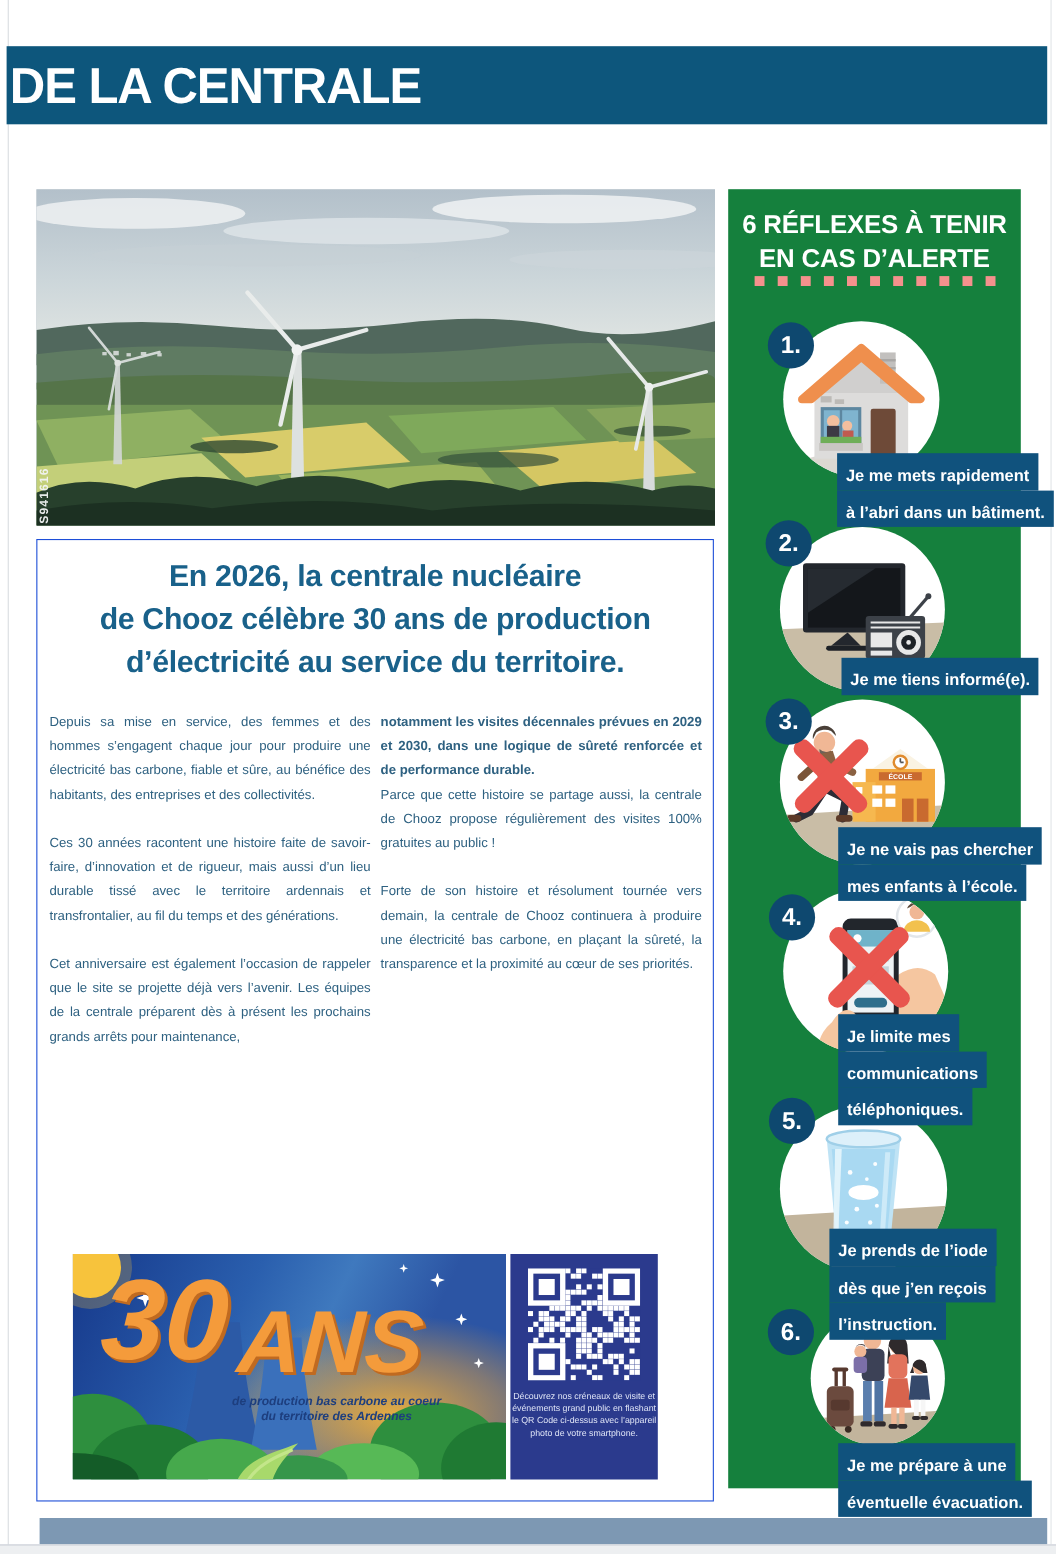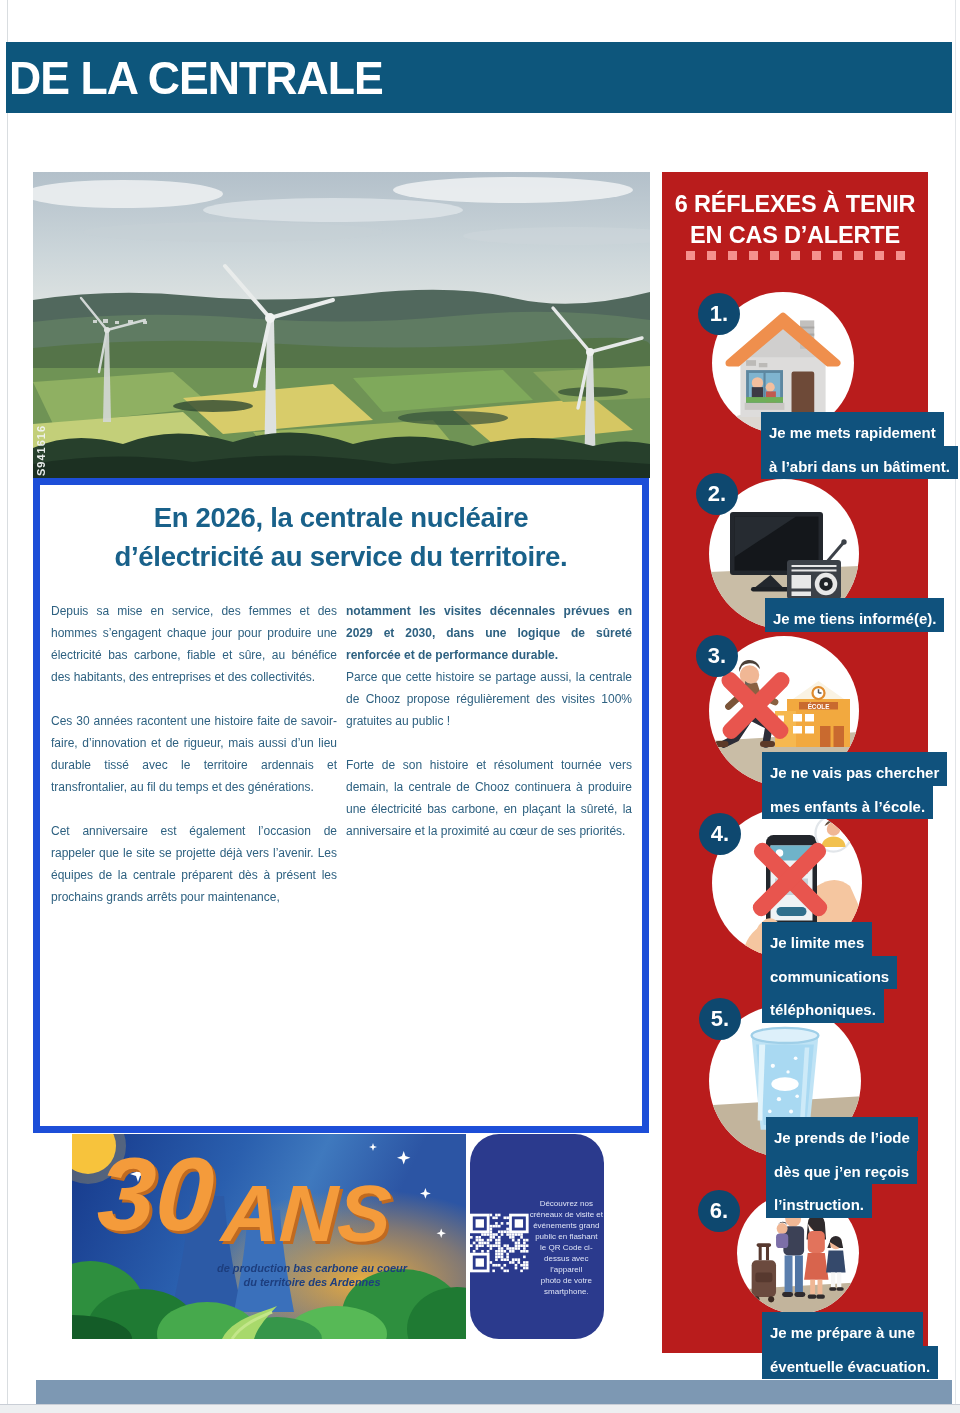--- a/index.html
+++ b/index.html
@@ -24,22 +24,22 @@
   
   .photo{position:absolute;left:33px;top:172px;width:617px;height:306px;overflow:hidden;background:#c3ccd2;}
   .photo svg{display:block;}
   .photo-credit{
     position:absolute;left:2px;bottom:2px;color:#f2f4f4;font-size:11px;font-weight:bold;
     writing-mode:vertical-rl;transform:rotate(180deg);letter-spacing:1px;opacity:.95;
   }
 
   
   .article-box{
-    position:absolute;left:33px;top:478px;width:616px;height:655px;background:#ffffff;
-    border:7px solid #1d4ed8;box-sizing:border-box;
+    position:absolute;left:33px;top:490px;width:616px;height:875px;background:#ffffff;
+    border:1px solid #1d4ed8;box-sizing:border-box;
   }
   .article-title{
     margin:13px 8px 0;text-align:center;color:#19618a;font-weight:bold;
     font-size:27.5px;line-height:1.42;letter-spacing:-.3px;
   }
   .article-title span{display:block;}
   .cols{display:flex;gap:9px;padding:24px 10px 0 11px;}
   .col{width:296px;color:#2e6181;font-size:12px;line-height:22px;text-align:justify;}
   .col p{margin:0 0 22px;}
   .col p.tight{margin-bottom:0;font-weight:bold;}
@@ -56,49 +56,49 @@
     position:absolute;left:150px;top:40px;font-size:80px;font-weight:bold;font-style:italic;
     color:#f49b3b;text-shadow:3px 3px 0 #c06a20;line-height:1;transform:skewX(-3deg);z-index:3;
   }
   .banner-sub{
     position:absolute;left:140px;top:127px;width:200px;text-align:center;z-index:3;
     color:#1d3e7e;font-size:11px;font-weight:bold;font-style:italic;line-height:1.3;
   }
   .banner-sub span{display:block;}
   .qr-panel{
     width:134px;height:205px;background:#2b3a8d;box-sizing:border-box;
-    display:flex;align-items:center;padding-top:13px;border-radius:29px;
+    display:flex;flex-direction:column;align-items:center;padding-top:13px;
   }
   .qr-panel svg{background:#2b3a8d;}
   .qr-caption{margin-top:9px;text-align:center;color:#dfe4f6;font-size:8px;line-height:11px;}
   .qr-caption span{display:block;}
 
   
-  .sidebar{position:absolute;left:662px;top:172px;width:266px;height:1181px;background:#b91c1c;}
+  .sidebar{position:absolute;left:662px;top:172px;width:266px;height:1181px;background:#15803d;}
   .sb-title{padding-top:17px;text-align:center;color:#ffffff;font-weight:bold;font-size:23.5px;line-height:1.3;letter-spacing:-.2px;}
   .sb-title span{display:block;}
   .sb-dashes{position:absolute;left:0;top:79px;width:100%;display:flex;justify-content:center;gap:12px;}
   .sb-dashes i{width:9px;height:9px;background:#f5918d;}
   .sb-item{position:absolute;left:0;width:290px;}
   .sb-circle{position:absolute;border-radius:50%;background:#ffffff;overflow:hidden;z-index:1;}
   .sb-circle svg{display:block;width:100%;height:100%;}
   .sb-num{
     position:absolute;width:42px;height:42px;border-radius:50%;background:#0e486f;z-index:3;
     color:#ffffff;font-weight:bold;font-size:22px;display:flex;align-items:center;justify-content:center;
   }
   .sb-cap{position:absolute;z-index:4;display:flex;flex-direction:column;align-items:flex-start;}
   .sb-cap span{
     background:#10527d;color:#ffffff;font-weight:bold;font-size:15px;line-height:1.1;
     padding:13px 8px 4px;white-space:nowrap;
   }
   .it1{top:121px;} .it1 .sb-num{left:36px;top:0;} .it1 .sb-circle{left:50px;top:-1px;width:142px;height:142px;} .it1 .sb-cap{left:99px;top:119px;}
   .it2{top:298px;} .it2 .sb-num{left:34px;top:3px;} .it2 .sb-circle{left:47px;top:9px;width:150px;height:150px;} .it2 .sb-cap{left:103px;top:128px;}
   .it3{top:463px;} .it3 .sb-num{left:34px;top:0;} .it3 .sb-circle{left:47px;top:1px;width:150px;height:150px;} .it3 .sb-cap{left:100px;top:117px;}
   .it4{top:641px;} .it4 .sb-num{left:37px;top:0;} .it4 .sb-circle{left:50px;top:-5px;width:150px;height:150px;} .it4 .sb-cap{left:100px;top:109px;}
-  .it5{top:826px;} .it5 .sb-num{left:37px;top:0;} .it5 .sb-circle{left:47px;top:7px;width:152px;height:152px;} .it5 .sb-cap{left:104px;top:119px;}
+  .it5{top:826px;} .it5 .sb-num{left:37px;top:0;} .it5 .sb-circle{left:47px;top:7px;width:152px;height:152px;} .it5 .sb-cap{left:92px;top:119px;}
   .it6{top:1018px;} .it6 .sb-num{left:36px;top:0;} .it6 .sb-circle{left:75px;top:2px;width:122px;height:122px;} .it6 .sb-cap{left:100px;top:122px;}
 
   
   .footer-band{position:absolute;left:36px;top:1380px;width:916px;height:24px;background:#7d98b3;}
   .bottom-strip{position:absolute;left:0;top:1404px;width:960px;height:9px;background:#edeff1;border-top:1px solid #c9ced6;}
 </style>
 </head>
 <body>
 
 <div class="page-edge-left"></div>
@@ -183,32 +183,33 @@
 
     <path d="M0,276 Q40,258 90,272 Q140,252 200,270 Q260,250 320,272 Q380,256 440,274 Q500,258 560,274 Q590,266 617,272 L617,306 L0,306 Z" fill="#27402c"></path>
     <path d="M0,292 Q80,278 160,290 Q260,276 360,292 Q470,280 617,292 L617,306 L0,306 Z" fill="#1c3022"></path>
   </svg>
   <figcaption class="photo-credit">S941616</figcaption>
 </figure>
 
 <section class="article-box">
   <h2 class="article-title">
     <span>En 2026, la centrale nucléaire</span>
+    <span>de Chooz célèbre 30 ans de production</span>
     <span>d’électricité au service du territoire.</span>
   </h2>
   <div class="cols">
     <div class="col">
       <p>Depuis sa mise en service, des femmes et des hommes s’engagent chaque jour pour produire une électricité bas carbone, fiable et sûre, au bénéfice des habitants, des entreprises et des collectivités.</p>
       <p>Ces 30 années racontent une histoire faite de savoir-faire, d’innovation et de rigueur, mais aussi d’un lieu durable tissé avec le territoire ardennais et transfrontalier, au fil du temps et des générations.</p>
       <p>Cet anniversaire est également l’occasion de rappeler que le site se projette déjà vers l’avenir. Les équipes de la centrale préparent dès à présent les prochains grands arrêts pour maintenance,</p>
     </div>
     <div class="col">
       <p class="tight">notamment les visites décennales prévues en 2029 et 2030, dans une logique de sûreté renforcée et de performance durable.</p>
       <p>Parce que cette histoire se partage aussi, la centrale de Chooz propose régulièrement des visites 100% gratuites au public !</p>
-      <p>Forte de son histoire et résolument tournée vers demain, la centrale de Chooz continuera à produire une électricité bas carbone, en plaçant la sûreté, la anniversaire et la proximité au cœur de ses priorités.</p>
+      <p>Forte de son histoire et résolument tournée vers demain, la centrale de Chooz continuera à produire une électricité bas carbone, en plaçant la sûreté, la transparence et la proximité au cœur de ses priorités.</p>
     </div>
   </div>
 
   <div class="banner">
     <div class="banner-illu">
       <svg width="394" height="205" viewBox="0 0 394 205">
         <defs>
           <linearGradient id="bsky" x1="0" y1="0" x2="1" y2=".25">
             <stop offset="0" stop-color="#16388a"></stop>
               <stop offset=".42" stop-color="#2a5fae"></stop>

